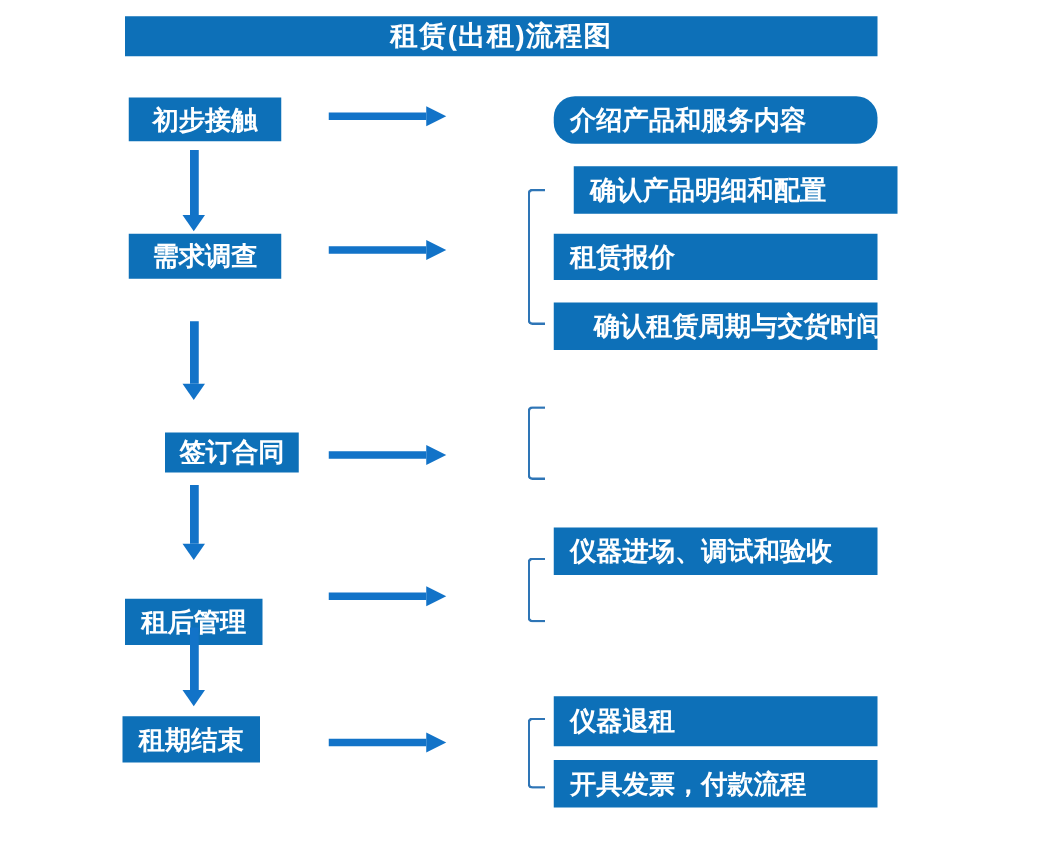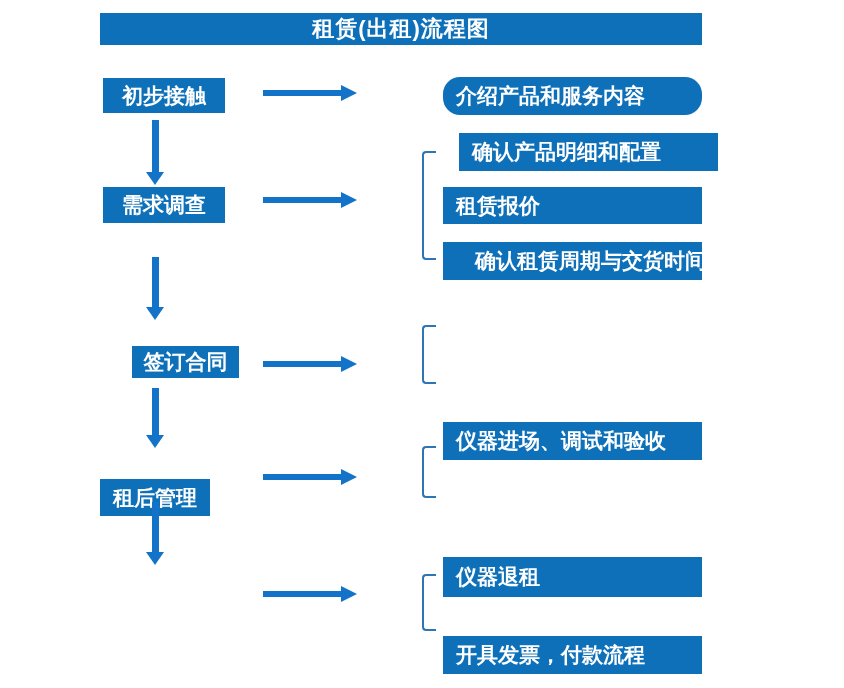--- a/index.html
+++ b/index.html
@@ -73,20 +73,21 @@
 <body>
 
 <div class="canvas">
 
   <div class="box title-bar" style="left:100px;top:13px;width:602px;height:32px;">租赁(出租)流程图</div>
 
   <div class="box stage" style="left:103px;top:78px;width:122px;height:35px;">初步接触</div>
   <div class="box stage" style="left:103px;top:187px;width:122px;height:36px;">需求调查</div>
   <div class="box stage" style="left:104px;top:346px;width:107px;height:32px;margin-left:28px;">签订合同</div>
   <div class="box stage" style="left:100px;top:455px;width:110px;height:37px;margin-top:24px;">租后管理</div>
+  <div class="box stage" style="left:98px;top:573px;width:110px;height:37px;">租期结束</div>
 
   <div class="arrow-v" style="left:146px;top:120px;">
     <span class="shaft" style="height:52px;"></span>
     <span class="head"></span>
   </div>
   <div class="arrow-v" style="left:146px;top:257px;">
     <span class="shaft" style="height:50px;"></span>
     <span class="head"></span>
   </div>
   <div class="arrow-v" style="left:146px;top:388px;">
@@ -127,15 +128,15 @@
   <div class="box output" style="left:443px;top:77px;width:259px;height:38px;border-radius:17px;">介绍产品和服务内容</div>
 
   <div class="box output" style="left:443px;top:133px;width:259px;height:38px;margin-left:16px;">确认产品明细和配置</div>
   <div class="box output" style="left:443px;top:187px;width:259px;height:37px;">租赁报价</div>
   <div class="box output" style="left:443px;top:242px;width:259px;height:38px;padding-left:32px;">确认租赁周期与交货时间</div>
 
 
   <div class="box output" style="left:443px;top:422px;width:259px;height:38px;text-align:center;">仪器进场、调试和验收</div>
 
   <div class="box output" style="left:443px;top:557px;width:259px;height:40px;">仪器退租</div>
-  <div class="box output" style="left:443px;top:636px;width:259px;height:38px;">开具发票，付款流程</div>
+  <div class="box output" style="left:443px;top:608px;width:259px;height:38px;">开具发票，付款流程</div>
 
 </div>
 
 </body></html>

